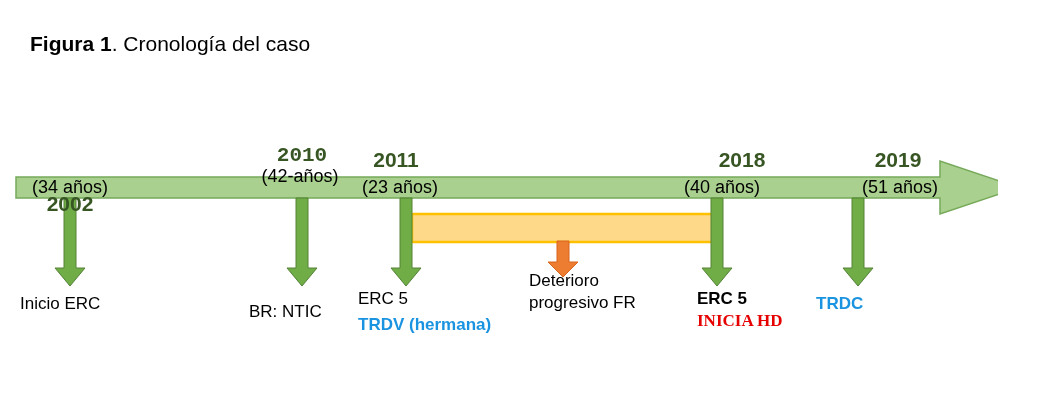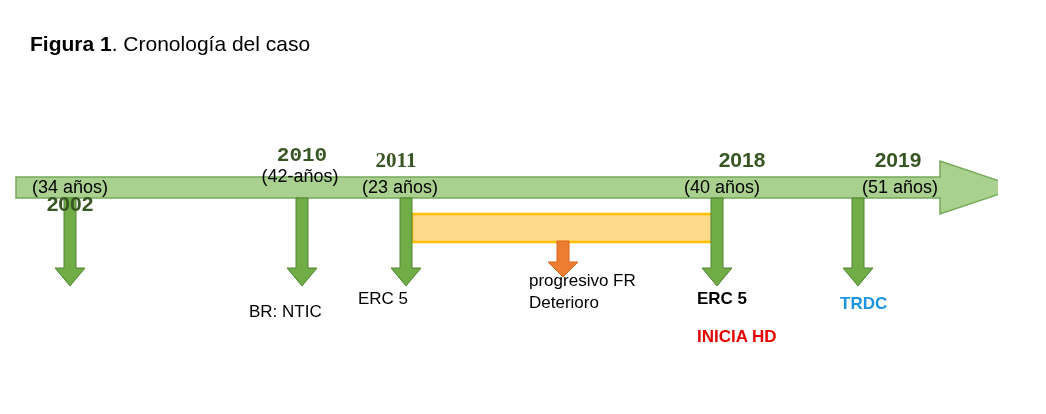--- a/index.html
+++ b/index.html
@@ -98,46 +98,50 @@
 
     <path d="M 400,198 L 412,198 L 412,268 L 421,268 L 406,286 L 391,268 L 400,268 Z" fill="#70ad47" stroke="#548235" stroke-width="1"></path>
 
     <path d="M 711,198 L 723,198 L 723,268 L 732,268 L 717,286 L 702,268 L 711,268 Z" fill="#70ad47" stroke="#548235" stroke-width="1"></path>
 
     <path d="M 852,198 L 864,198 L 864,268 L 873,268 L 858,286 L 843,268 L 852,268 Z" fill="#70ad47" stroke="#548235" stroke-width="1"></path>
   </svg>
 
   <div class="year-label" style="left:70px;  top:156px;margin-top:36px;">2002</div>
   <div class="year-label" style="left:302px; top:144px;font-family:Liberation Mono, monospace;">2010</div>
-  <div class="year-label" style="left:396px; top:148px;font-family:Liberation Serif, serif;">2011</div>
+  <div class="year-label" style="left:396px; top:148px;">2011</div>
   <div class="year-label" style="left:722px; top:148px;margin-left:20px;">2018</div>
   <div class="year-label" style="left:898px; top:148px;">2019</div>
 
   <div class="age-label" style="left:70px;  top:177px;">(34 años)</div>
   <div class="age-label" style="left:300px; top:166px;">(42-años)</div>
   <div class="age-label" style="left:400px; top:177px;">(23 años)</div>
   <div class="age-label" style="left:722px; top:177px;">(40 años)</div>
   <div class="age-label" style="left:858px; top:177px;margin-left:42px;">(51 años)</div>
 
+  <div class="event-caption" style="left:20px; top:293px;">
+    <span class="event-line ev-black">Inicio ERC</span>
+  </div>
 
   <div class="event-caption" style="left:249px; top:293px;margin-top:8px;">
     <span class="event-line ev-black">BR: NTIC</span>
   </div>
 
   <div class="event-caption" style="left:358px; top:288px;">
     <span class="event-line ev-black">ERC 5</span>
+    <span class="event-line ev-blue" style="margin-top:4px;">TRDV (hermana)</span>
   </div>
 
   <div class="event-caption" style="left:529px; top:270px;">
+    <span class="event-line ev-black">Deterioro</span>
     <span class="event-line ev-black">progresivo FR</span>
-    <span class="event-line ev-black">Deterioro</span>
   </div>
 
   <div class="event-caption" style="left:697px; top:288px;">
     <span class="event-line ev-black-b">ERC 5</span>
-    <span class="event-line ev-red" style="margin-top:16px;">INICIA HD</span>
+    <span class="event-line ev-red" style="margin-top:0;font-family:Liberation Serif, serif;">INICIA HD</span>
   </div>
 
-  <div class="event-caption" style="left:840px; top:293px;">
+  <div class="event-caption" style="left:816px; top:293px;">
     <span class="event-line ev-blue">TRDC</span>
   </div>
 
 </div>
 
 </body></html>

